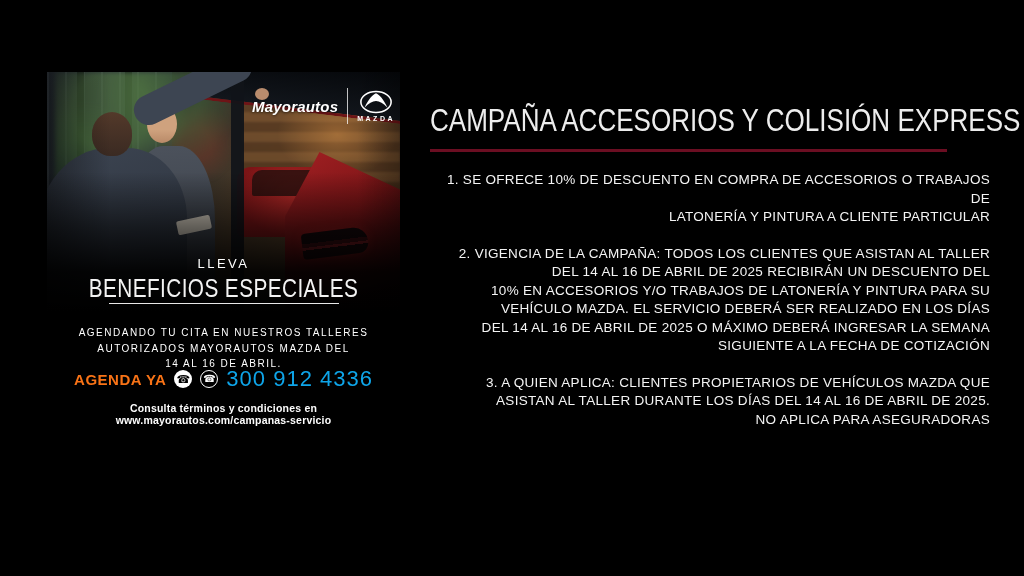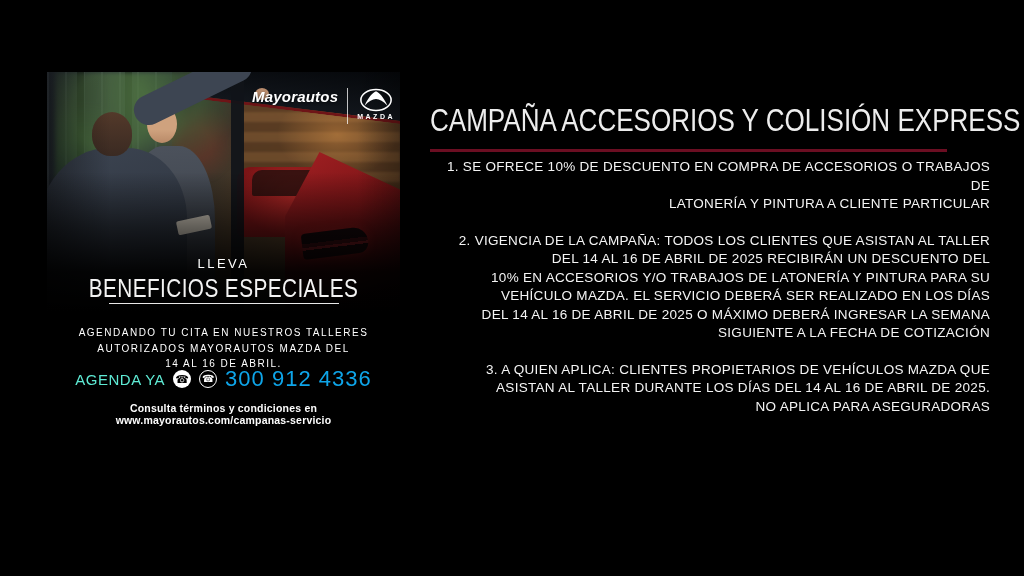--- a/index.html
+++ b/index.html
@@ -52,53 +52,53 @@
   .customer-head { left:45px; top:40px; width:40px; height:44px; border-radius:50% 50% 45% 45%;
     background:linear-gradient(180deg,#53392a,#3a2a22); }
   .tablet { left:130px; top:146px; width:34px; height:14px; transform:rotate(-12deg);
     background:#d9d2c4; border-radius:2px; }
   .photo-vignette { left:0; top:0; width:353px; height:250px;
     background:linear-gradient(90deg, rgba(0,0,0,.45), transparent 18%),
                linear-gradient(270deg, rgba(0,0,0,.30), transparent 12%); }
   .photo-fade { left:0; top:0; width:353px; height:250px;
     background:linear-gradient(180deg, rgba(0,0,0,0) 40%, rgba(0,0,0,.55) 62%, rgba(0,0,0,.92) 80%, #000 96%); }
 
-  .logo-row { position:absolute; top:16px; right:5px; display:flex; gap:9px; }
+  .logo-row { position:absolute; top:16px; right:5px; display:flex; align-items:center; gap:9px; }
   .wordmark { font-style:italic; font-weight:700; font-size:15px; color:#fff; letter-spacing:.2px;
     text-shadow:0 1px 3px rgba(0,0,0,.6); }
   .logo-divider { width:1px; height:36px; background:rgba(255,255,255,.75); }
   .mazda-block { display:flex; flex-direction:column; align-items:center; gap:1px; }
   .mazda-text { font-size:7px; letter-spacing:2.5px; color:#fff; font-weight:700; }
 
   .flyer-text { position:absolute; left:0; width:100%; text-align:center; color:#fff; }
   .lleva { top:184px; font-size:13px; letter-spacing:2.5px; }
   .headline-wrap { top:201px; }
   .headline { display:inline-block; font-size:26px; font-weight:400; letter-spacing:.5px;
     transform:scaleX(.8); transform-origin:center; white-space:nowrap; color:#f3f3f3; }
   .headline-rule { position:absolute; top:231px; left:50%; transform:translateX(-50%);
     width:230px; height:1px; background:#e8e8e8; }
   .tagline1 { top:238px; font-size:10px; letter-spacing:1.5px; word-spacing:5px; font-weight:700; }
   .tagline-rest { top:253px; font-size:10px; letter-spacing:1.5px; line-height:15.5px;
     white-space:pre-line; font-weight:400; }
   .agenda-row { position:absolute; top:294px; left:0; width:100%; display:flex;
     justify-content:center; align-items:center; gap:8px; }
-  .agenda-label { font-size:15px; font-weight:400; letter-spacing:.5px; color:#5eead4; }
+  .agenda-label { font-size:15px; font-weight:700; letter-spacing:.5px; color:#f97316; }
   .badge { width:18px; height:18px; border-radius:50%; display:flex; align-items:center;
     justify-content:center; font-size:11px; line-height:1; }
   .badge-filled { background:#fff; color:#000; }
   .badge-outline { border:1.6px solid #fff; color:#fff; font-size:10px; }
   .agenda-number { font-size:22px; letter-spacing:1px; color:#0ea5e9; }
   .terms { top:330px; font-size:10.5px; font-weight:700; letter-spacing:.2px; color:#fdfdfd; }
 
   
   .right-col { position:absolute; left:430px; top:103px; width:560px;text-align:right; }
   .title { font-size:31px; font-weight:400; color:#ededed; white-space:nowrap;
     transform:scaleX(.84); transform-origin:left center; letter-spacing:0; }
   .title-rule { margin-top:10px; width:517px; height:3px; background:#6b0e22; }
-  .body { margin-top:6px; display:flex; flex-direction:column; gap:18px; }
+  .body { margin-top:19px; display:flex; flex-direction:column; gap:18px; }
   .body p { font-size:13.5px; line-height:18.5px; letter-spacing:.3px;
     white-space:pre-line; color:#f4f4f4; }
 </style>
 </head>
 <body>
 
 <div class="slide">
 
   <div class="left-col">
     <div class="photo">

